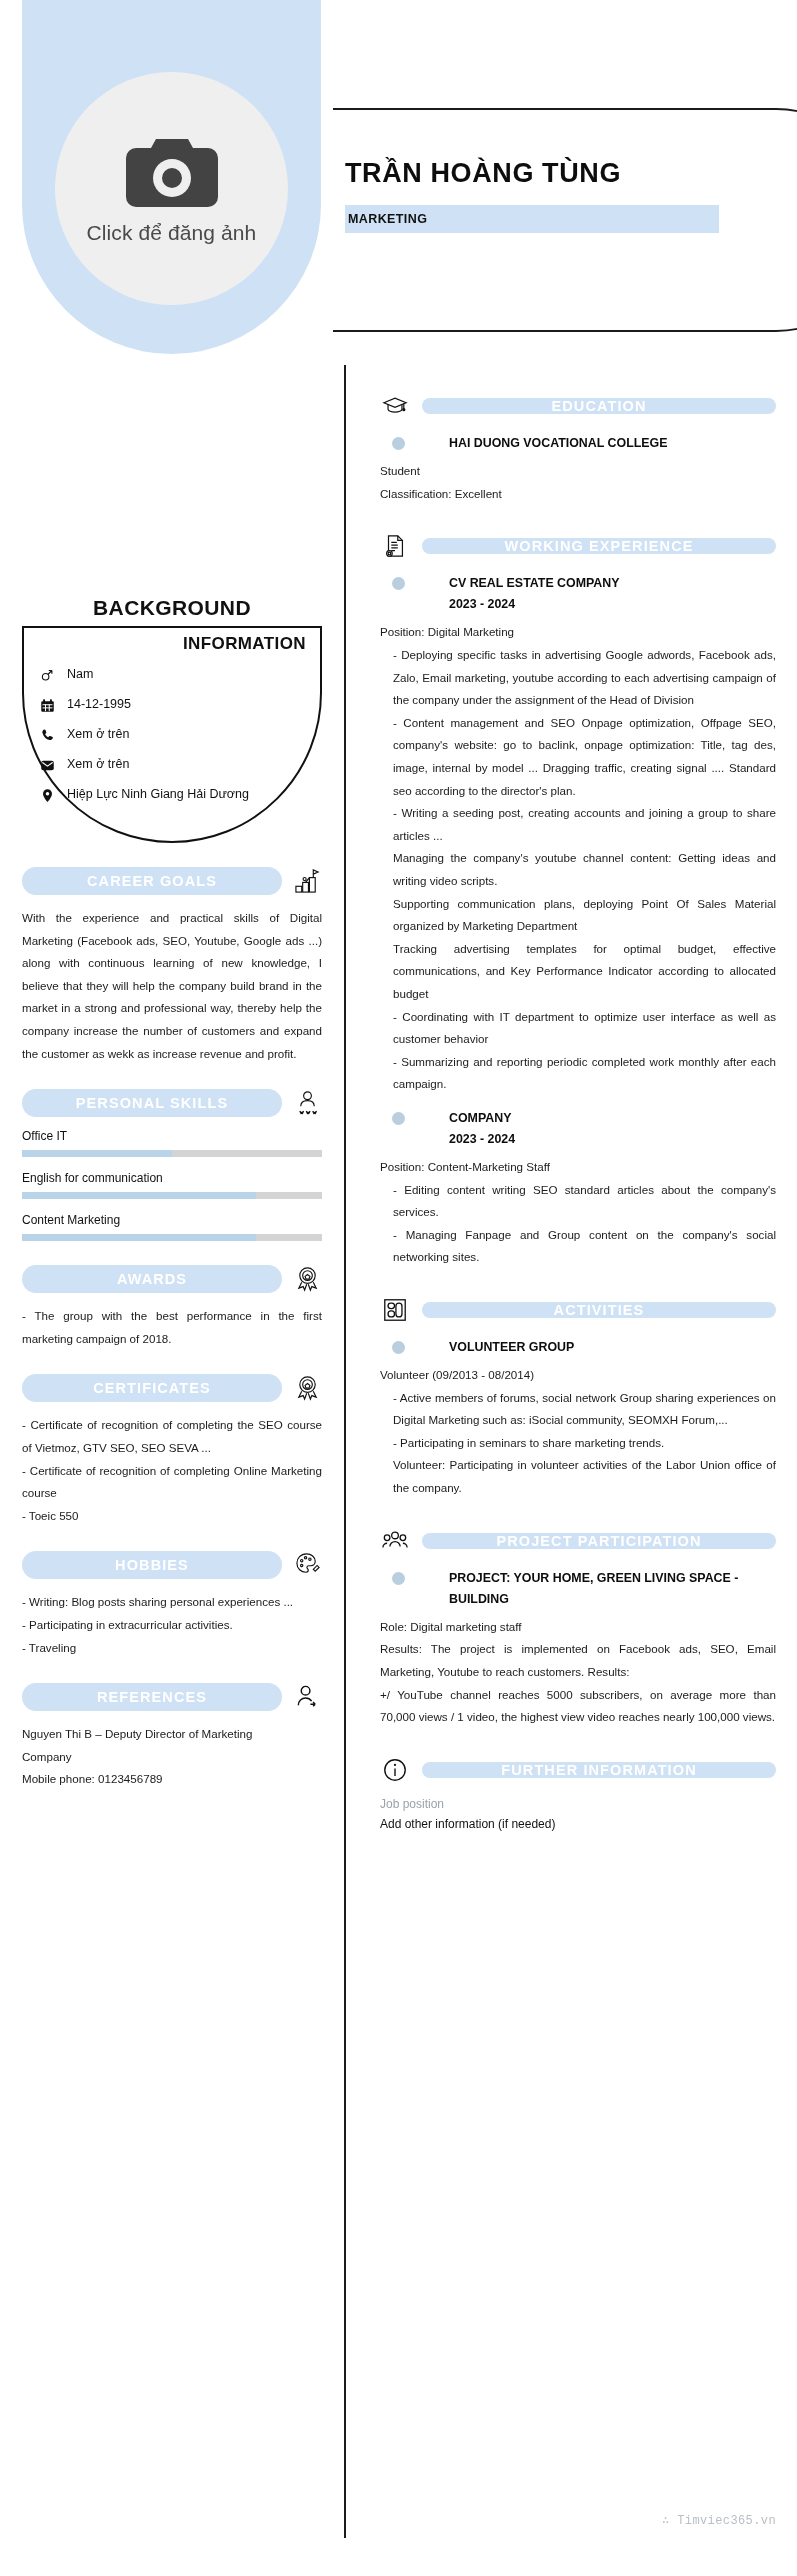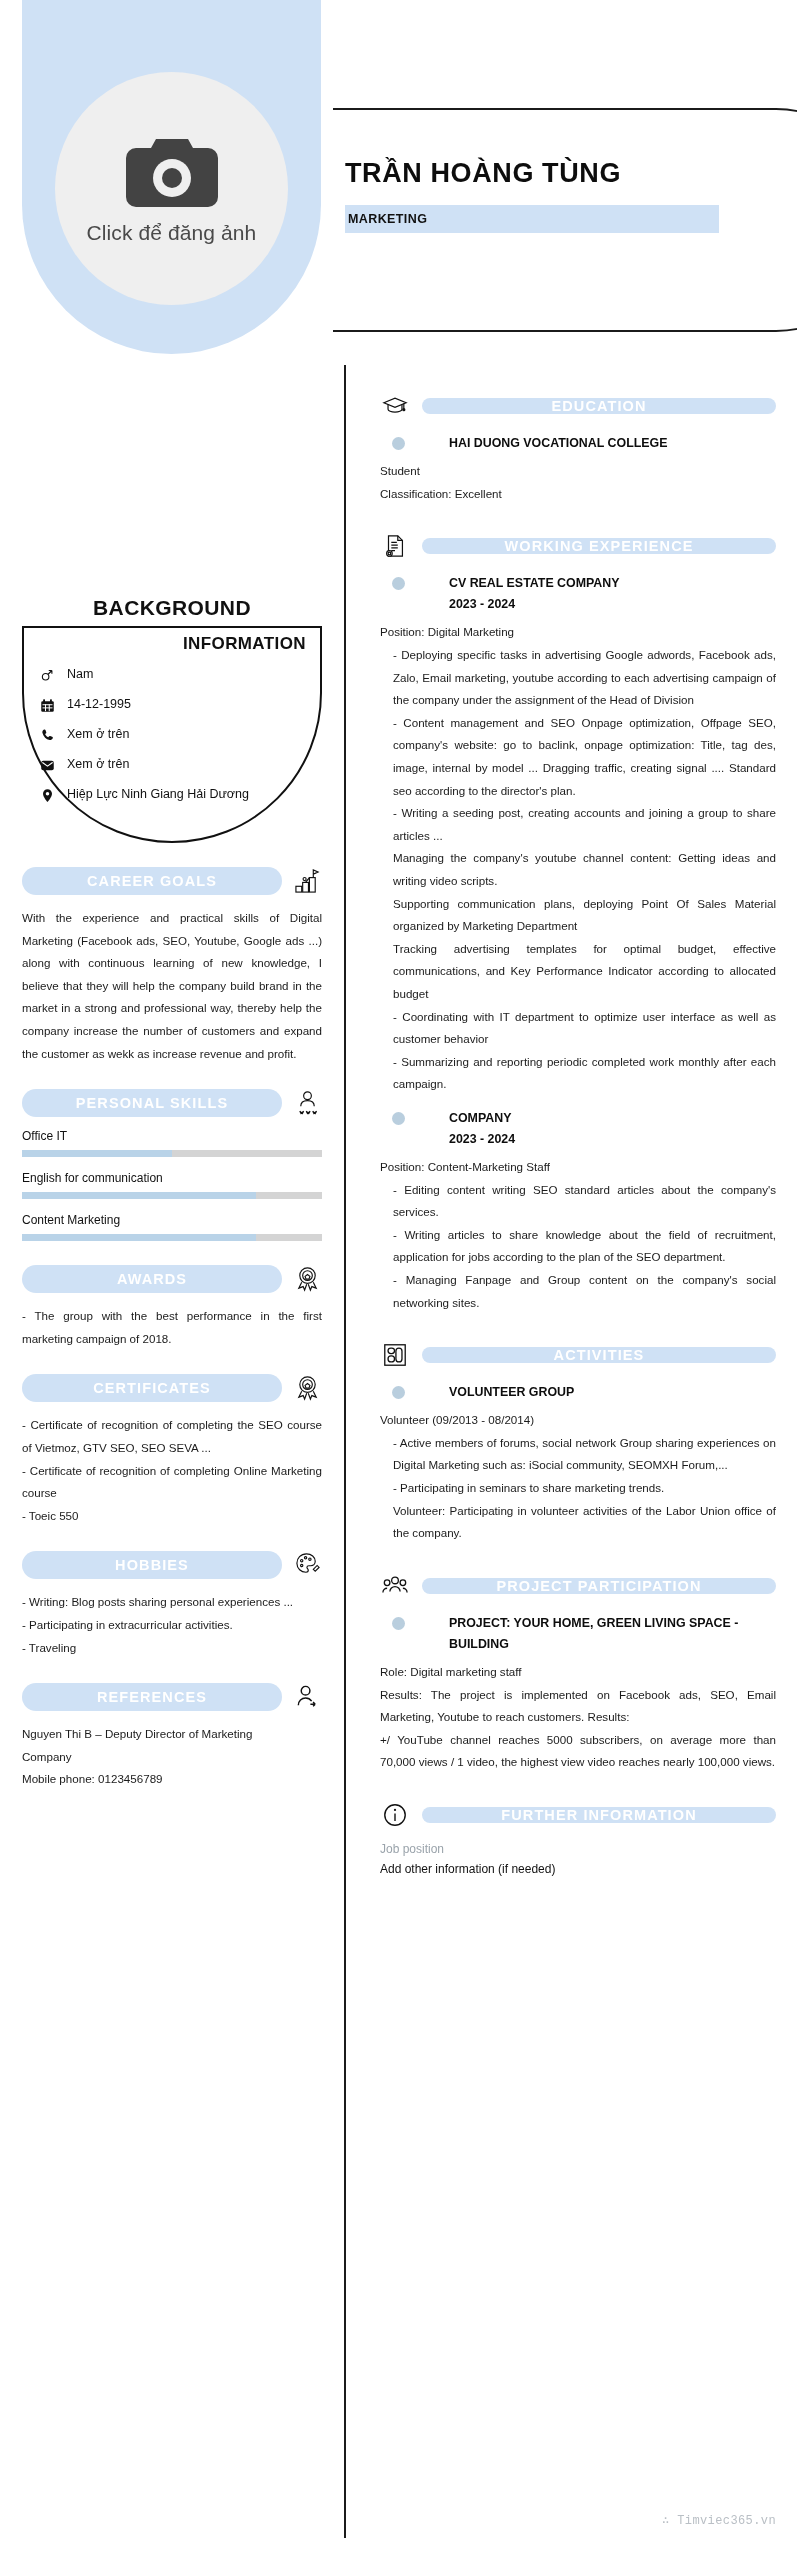--- a/index.html
+++ b/index.html
@@ -539,21 +539,20 @@
       <div class="entry-head">
         <span class="entry-dot"></span>
         <span class="entry-title">
           <span>COMPANY</span><br>
           <span>2023 - 2024</span>
         </span>
       </div>
       <div class="entry-sub">Position: Content-Marketing Staff</div>
       <div class="r-body indent">
         <p>- Editing content writing SEO standard articles about the company's services.</p>
-        <p>- Writing articles to share knowledge about the field of recruitment, application for jobs according to the plan of the SEO department.</p>
         <p>- Managing Fanpage and Group content on the company's social networking sites.</p>
       </div>
     </div>
 
     <div class="r-pill-row">
       <span class="r-pill-ico">
         <svg viewBox="0 0 28 28" fill="none" stroke="#111" stroke-width="1.4">
           <rect x="3" y="3" width="22" height="22"></rect>
           <rect x="6.5" y="6.5" width="7" height="6" rx="3"></rect>
           <rect x="15" y="6.5" width="6.5" height="15" rx="3.2"></rect>

